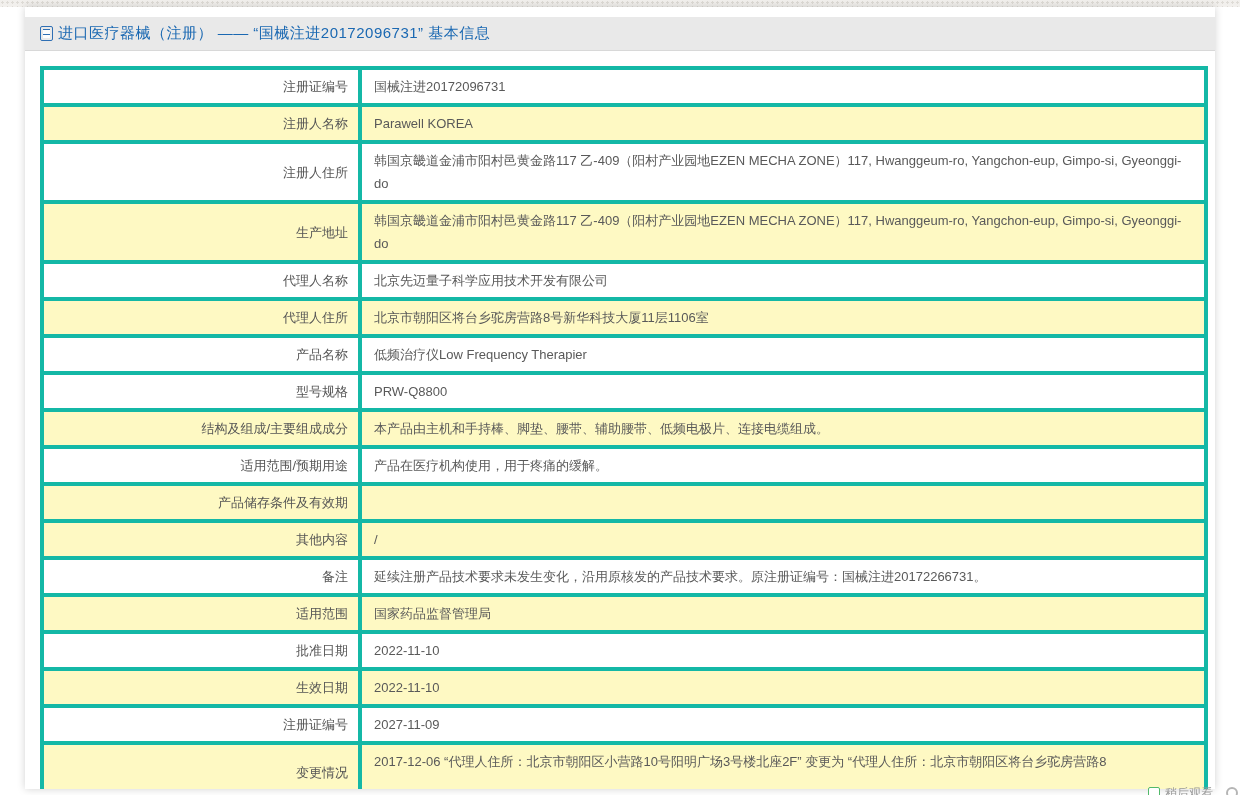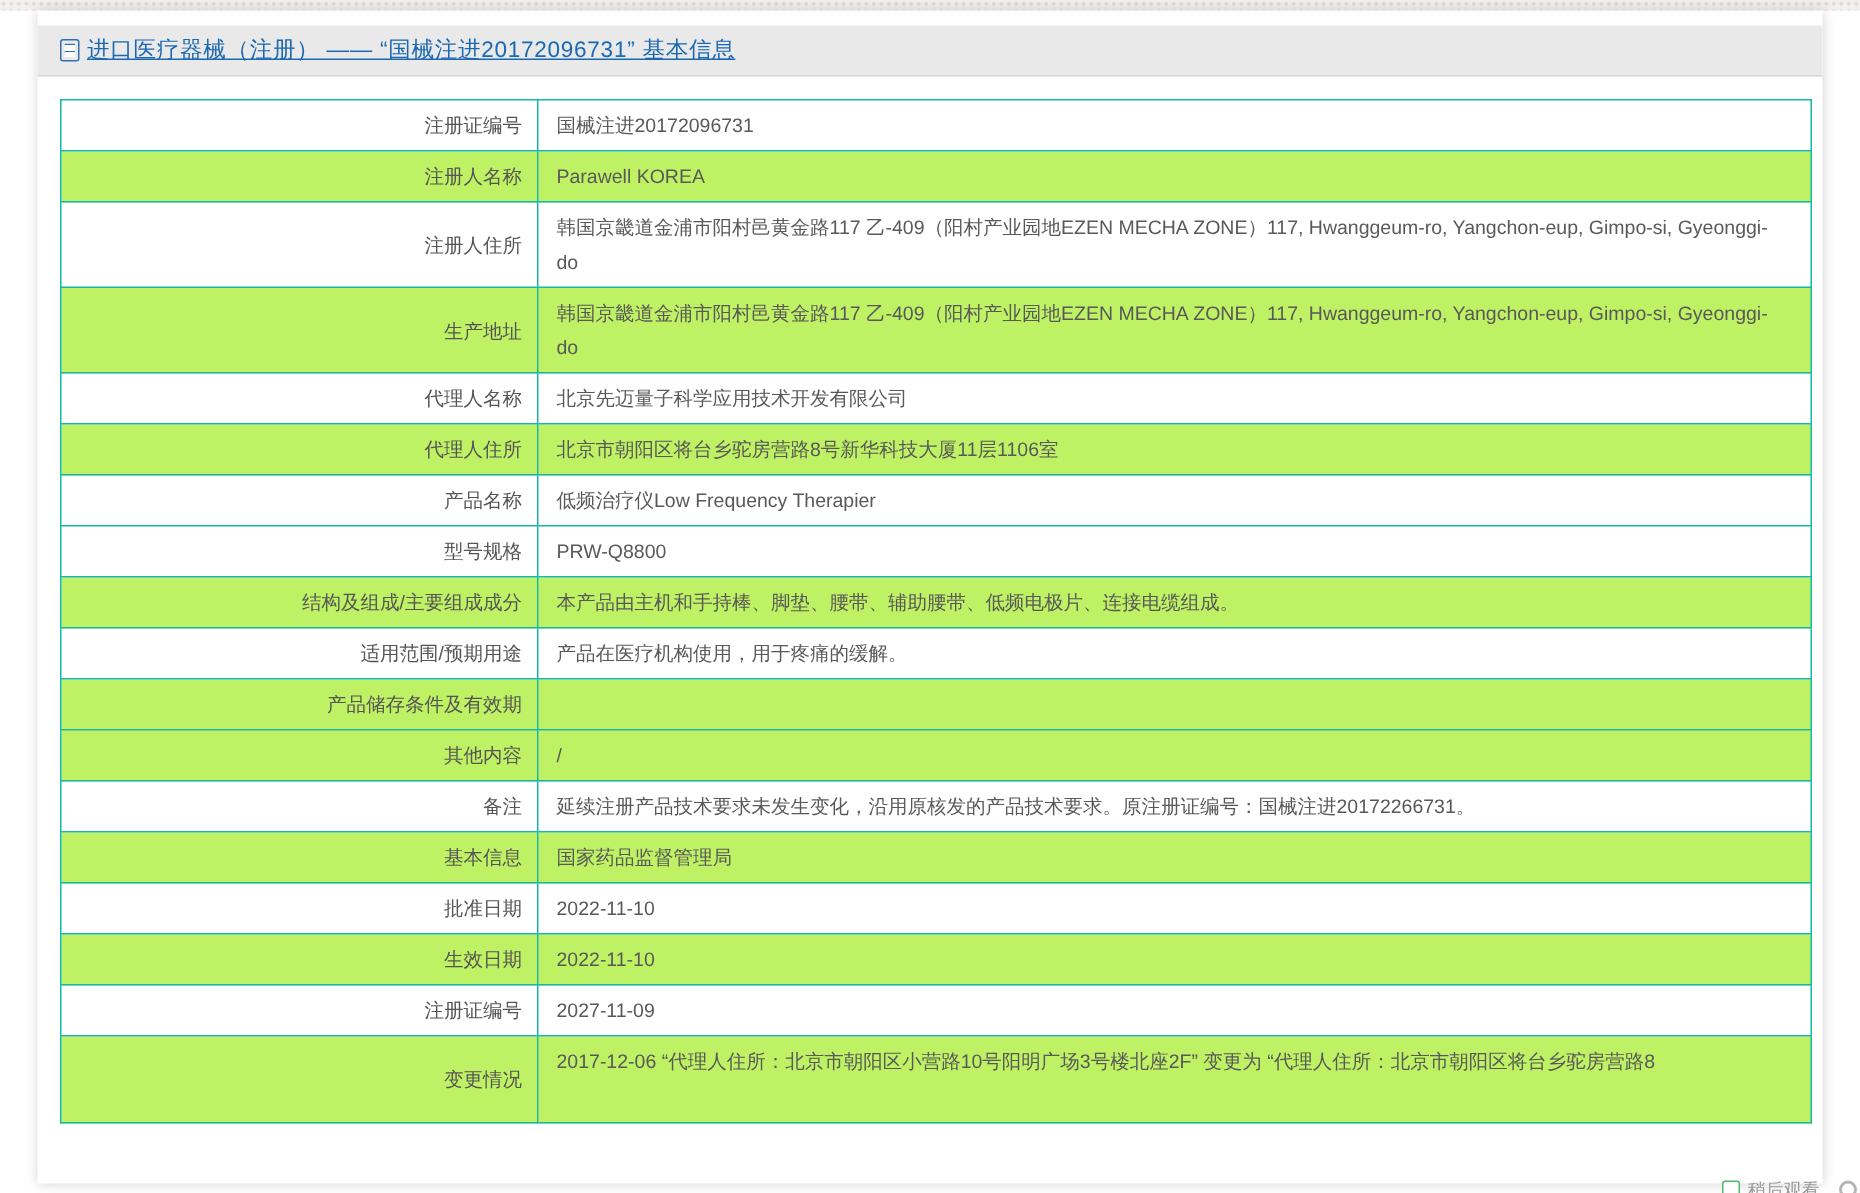--- a/index.html
+++ b/index.html
@@ -14,30 +14,30 @@
   .panel { position:absolute; left:25px; top:7px; width:1190px; height:782px;
     background:#ffffff; box-shadow:0 0 8px rgba(0,0,0,0.18); overflow:hidden; }
 
   .header-bar { margin-top:10px; height:34px; background:#e9e9e9;
     border-bottom:1px solid #d8d8d8; display:flex; align-items:center;
     padding-left:15px; }
   .doc-icon { display:inline-block; width:13px; height:15px;
     border:1px solid #2f6fb4; border-radius:2px; margin-right:5px;
     background-image:repeating-linear-gradient(to bottom, transparent 0 2px, #2f6fb4 2px 3px, transparent 3px 5px);
     background-clip:content-box; padding:2px; background-color:#fdfdfd; }
-  .header-title { color:#1a68b2; font-size:15px; letter-spacing:0.5px;text-decoration:underline; }
+  .header-title { color:#1a68b2; font-size:15px; letter-spacing:0.5px; }
 
   .info-table { margin:15px 0 0 15px; width:1168px; border-collapse:collapse;
     font-size:13px; color:#595959; table-layout:fixed; }
-  .info-table td { border:1px solid #14b8a6; line-height:23px;
+  .info-table td { border:4px solid #14b8a6; line-height:23px;
     vertical-align:middle; word-break:break-word; }
   .info-table td.label { width:318px; text-align:right;
     padding:5px 10px 5px 12px; color:#555555; }
   .info-table td.value { padding:5px 15px 5px 12px;margin-left:19px; }
-  .info-table tr.even { background:#bef264; }
+  .info-table tr.even { background:#fef9c3; }
   .info-table tr:last-child td { height:58px; }
   .info-table tr:last-child td.value { vertical-align:top; }
 
   .ext-widget { position:absolute; left:1148px; top:783px; height:20px;
     display:flex; align-items:center; gap:5px; }
   .ext-checkbox { display:inline-block; width:12px; height:12px;
     border:1px solid #52b96a; border-radius:2px; background:#ffffff; }
   .ext-label { font-size:12px; color:#9a9a9a; white-space:nowrap; }
   .ext-circle { display:inline-block; width:12px; height:12px;
     border:2px solid #b5b5b5; border-radius:50%; margin-left:8px; }
@@ -101,21 +101,21 @@
         </tr>
         <tr class="even">
           <td class="label">其他内容</td>
           <td class="value">/</td>
         </tr>
         <tr>
           <td class="label">备注</td>
           <td class="value">延续注册产品技术要求未发生变化，沿用原核发的产品技术要求。原注册证编号：国械注进20172266731。</td>
         </tr>
         <tr class="even">
-          <td class="label">基本信息</td>
+          <td class="label">适用范围</td>
           <td class="value">国家药品监督管理局</td>
         </tr>
         <tr>
           <td class="label">批准日期</td>
           <td class="value">2022-11-10</td>
         </tr>
         <tr class="even">
           <td class="label">生效日期</td>
           <td class="value">2022-11-10</td>
         </tr>

